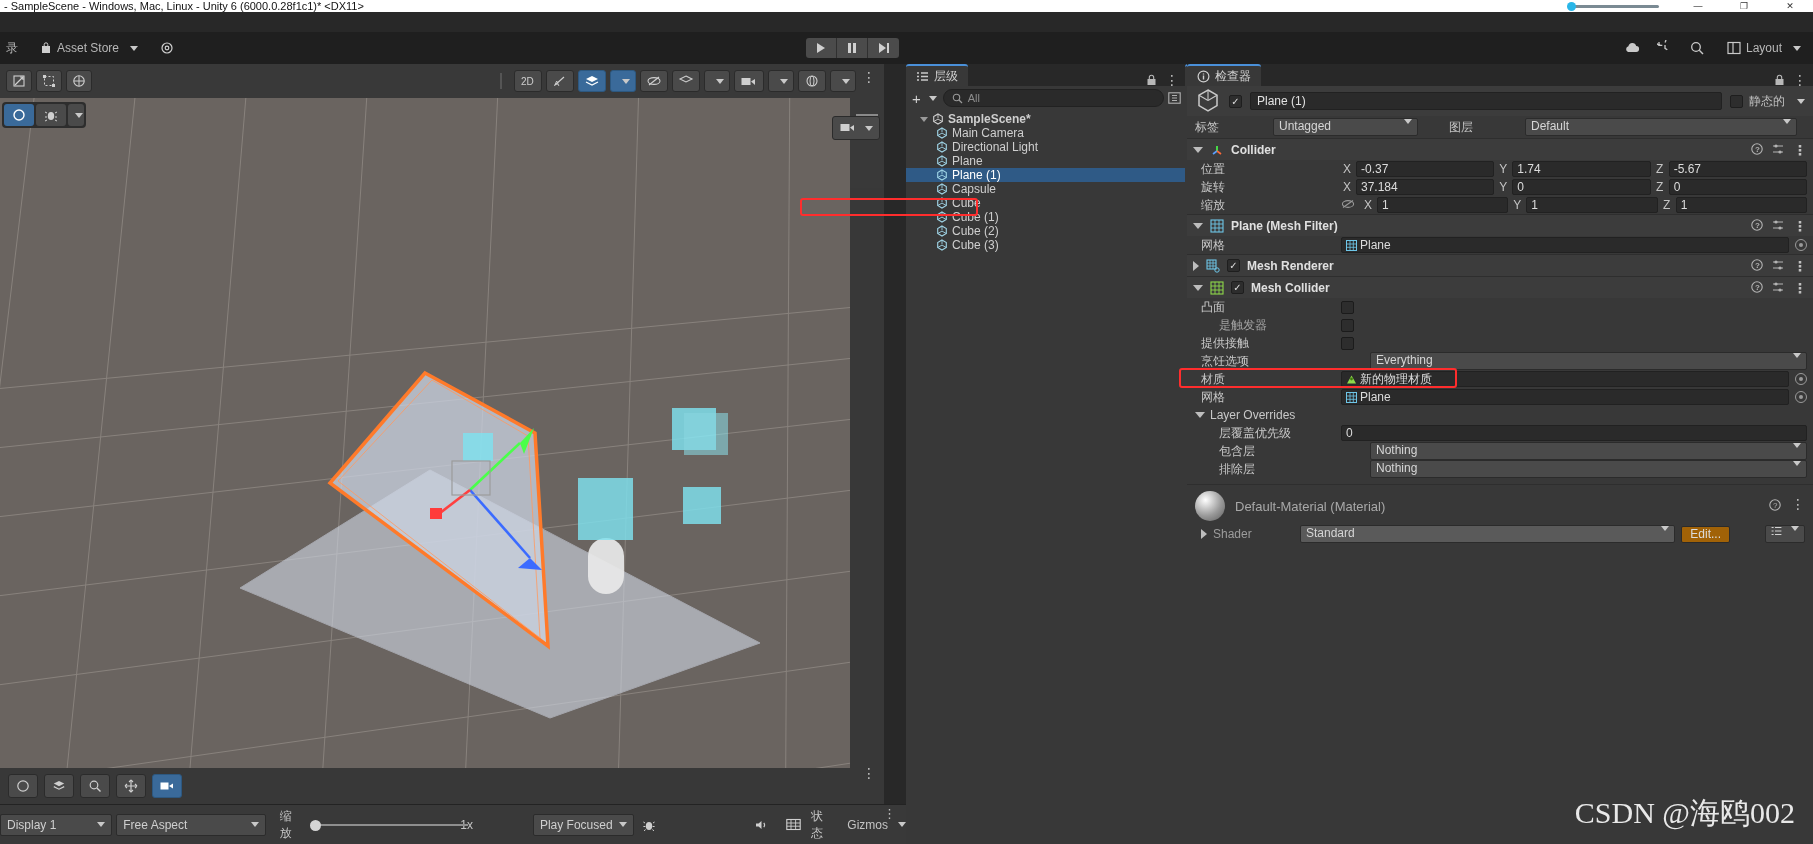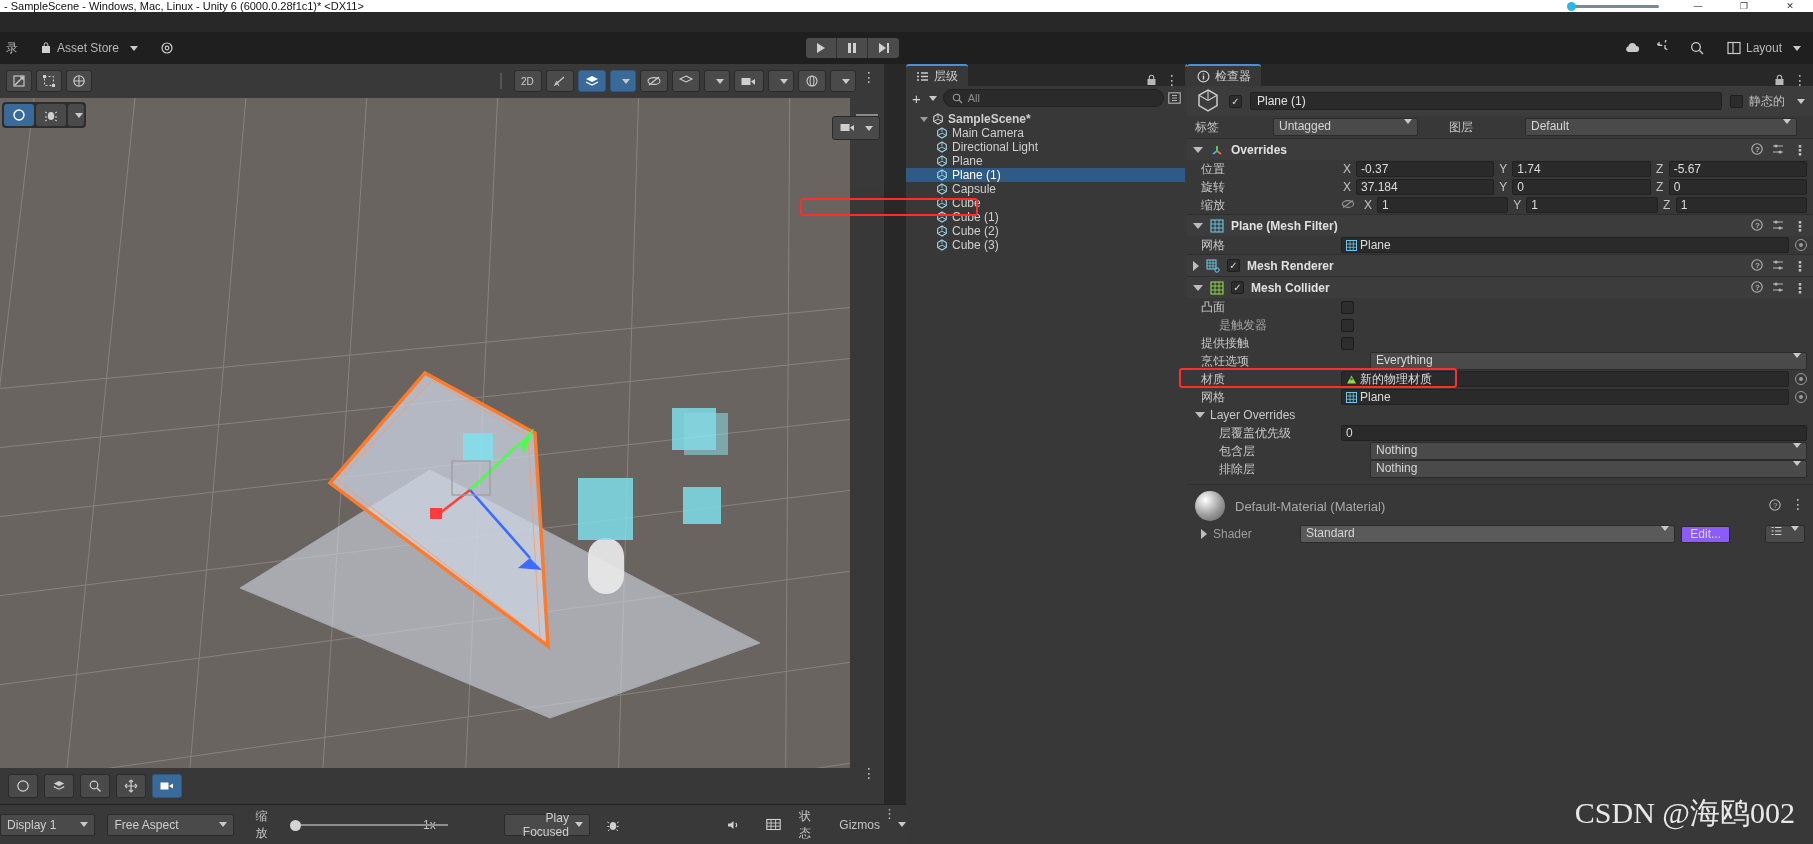--- a/index.html
+++ b/index.html
@@ -110,21 +110,21 @@
     position:absolute; left:0; bottom:0; width:884px; height:36px; background:#383838;
     display:flex; align-items:center; gap:6px; padding-left:8px;
   }
   .rb { width:30px;height:24px;background:#4a4a4a;border:1px solid #2b2b2b;border-radius:3px;
         display:flex;align-items:center;justify-content:center; color:#cfcfcf;}
   .rb.on { background:#3a6a9a; border-color:#2d5880; }
 
   
   .gamebar {
     position:absolute; left:0; top:804px; width:906px; height:40px; background:#393939;
-    display:flex; align-items:center; gap:8px; border-top:1px solid #232323;
+    display:flex; align-items:center; gap:0px; border-top:1px solid #232323;
   }
   .gb-drop {
     height:22px; background:#4a4a4a; border:1px solid #2b2b2b; border-radius:2px;
     display:flex; align-items:center; justify-content:space-between; padding:0 6px;
     color:#cfcfcf; font-size:12px;
   }
   .caret { width:0;height:0;border-left:4px solid transparent;border-right:4px solid transparent;
            border-top:5px solid #c9c9c9; margin-left:6px;}
   .slider { position:relative; width:160px; height:14px; }
   .slider .bar { position:absolute; left:10px; top:6px; width:150px; height:2px; background:#8f8f8f;}
@@ -194,21 +194,21 @@
               color:#dcdcdc; font-size:12px; display:flex; align-items:center; gap:3px; padding:0 4px;}
   .circ { width:12px;height:12px;border:1px solid #9a9a9a;border-radius:50%;
           display:flex;align-items:center;justify-content:center; flex:0 0 auto;}
   .circ::after{content:"";width:4px;height:4px;background:#9a9a9a;border-radius:50%;}
   .box-chk { width:13px;height:13px;background:#2d2d2d;border:1px solid #1b1b1b;border-radius:2px;}
   .highlight-box { position:absolute; border:2px solid #ff2d2d; border-radius:3px; pointer-events:none; }
   .addcomp { width:200px;height:20px;background:#545454;border:1px solid #2b2b2b;border-radius:3px;
              display:flex;align-items:center;justify-content:center;color:#dcdcdc;font-size:12px;}
   .matprev { width:30px;height:30px;border-radius:50%;
              background: radial-gradient(circle at 35% 30%, #ffffff, #9a9a9a 55%, #5a5a5a); }
-  .editbtn { height:17px;padding:0 8px;background:#8b5cf6;border:1px solid #2b2b2b;border-radius:2px;
+  .editbtn { height:17px;padding:0 8px;background:#a16207;border:1px solid #2b2b2b;border-radius:2px;
              color:#dcdcdc;font-size:12px;display:flex;align-items:center;}
   .watermark { position:absolute; right:18px; bottom:10px; color:#f2f2f2; font-size:30px;
                font-family:"Liberation Serif", serif; opacity:.95; }
 </style>
 </head>
 <body>
 
 <div class="app">
 
   <div class="titlebar">
@@ -837,21 +837,21 @@
     </div>
 
     <div id="components-root">
         <div class="comp-header">
           <span class="foldarrow"></span>
           <svg width="14" height="14" viewBox="0 0 14 14">
             <path d="M7 8V3" stroke="#4aff4a" stroke-width="1.6"></path>
             <path d="M7 8L3 11" stroke="#5aa0ff" stroke-width="1.6"></path>
             <path d="M7 8l4 3" stroke="#ff6a3a" stroke-width="1.6"></path>
           </svg>
-          <span>Overrides</span>
+          <span>Collider</span>
           <span class="comp-tools">
             <span><svg width="12" height="12" viewBox="0 0 12 12">
                 <circle cx="6" cy="6" r="5.2" fill="none" stroke="#b4b4b4" stroke-width="1.1"></circle>
                 <text x="4" y="9" font-size="8" fill="#b4b4b4" font-family="Liberation Sans">?</text>
               </svg></span>
             <span><svg width="12" height="12" viewBox="0 0 12 12">
                 <path d="M1 3h10M1 9h10" stroke="#b4b4b4" stroke-width="1.1"></path>
                 <circle cx="4" cy="3" r="1.6" fill="#b4b4b4"></circle>
                 <circle cx="8" cy="9" r="1.6" fill="#b4b4b4"></circle>
               </svg></span>

